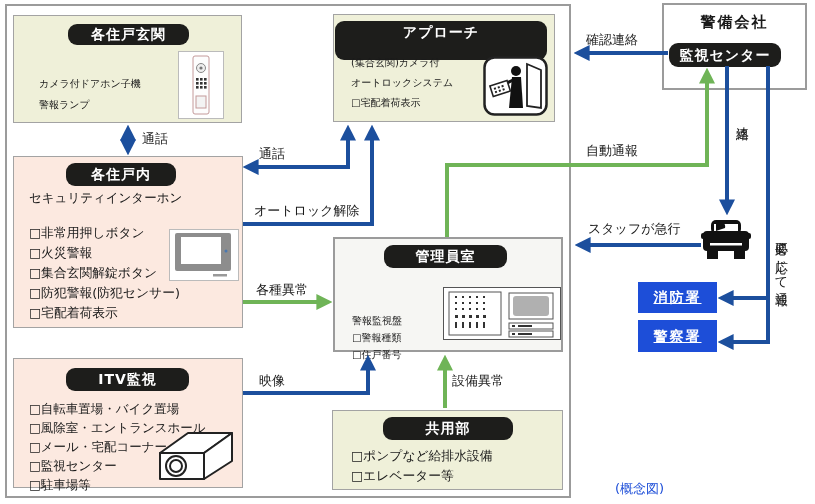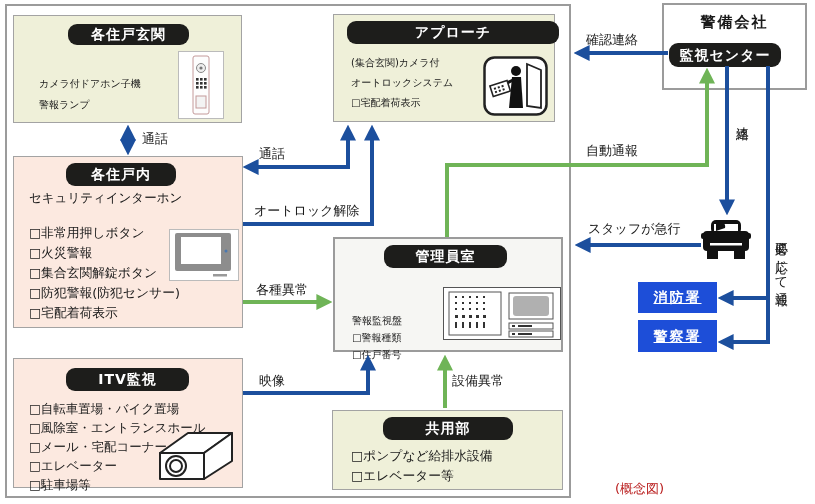--- a/index.html
+++ b/index.html
@@ -23,21 +23,21 @@
   .vtext{writing-mode:vertical-rl;text-orientation:upright;letter-spacing:2px;}
   .graybox{position:absolute;background:#1d4ed8;color:#fff;font-weight:bold;
            font-size:14px;text-align:center;letter-spacing:2px;text-decoration:underline;}
   .company{position:absolute;left:662px;top:3px;width:145px;height:87px;
            background:#fff;border:2px solid #9b9b9b;box-sizing:border-box;}
   .company .ctitle{position:absolute;left:0;top:8px;width:100%;text-align:center;
            font-size:15px;font-weight:bold;letter-spacing:2px;}
   .company .cbar{left:5px;top:38px;width:112px;height:24px;line-height:24px;}
   .overlay{position:absolute;left:0;top:0;width:815px;height:504px;pointer-events:none;}
   .illus{position:absolute;}
-  .caption{position:absolute;left:615px;top:480px;font-size:13px;color:#b91c1c;}
+  .caption{position:absolute;left:615px;top:480px;font-size:13px;color:#1d4ed8;}
 </style>
 </head>
 <body>
 
 <div class="page">
 
   <div class="frame"></div>
 
   <div class="box cream" style="left:13px;top:15px;width:229px;height:108px;">
     <div class="bar" style="left:54px;top:8px;width:121px;height:21px;line-height:21px;">各住戸玄関</div>
@@ -85,36 +85,36 @@
       <rect x="44" y="45" width="14" height="2.5" fill="#999"></rect>
     </svg>
   </div>
 
   <div class="box pink" style="left:13px;top:358px;width:230px;height:130px;">
     <div class="bar" style="left:52px;top:9px;width:123px;height:23px;line-height:23px;">ITV監視</div>
     <div class="items tight" style="left:15px;top:40px;font-size:12.5px;">
       <div>□自転車置場・バイク置場</div>
       <div>□風除室・エントランスホール</div>
       <div>□メール・宅配コーナー</div>
-      <div>□エレベーター</div>
+      <div>□監視センター</div>
       <div>□駐車場等</div>
     </div>
     <svg class="illus" style="left:138px;top:68px;" width="88" height="58" viewBox="0 0 88 58">
       <g stroke="#222" stroke-width="2" fill="#fff" stroke-linejoin="round">
         <polygon points="8,26 52,26 52,52 8,52"></polygon>
         <polygon points="8,26 36,6 80,6 52,26"></polygon>
         <polygon points="52,26 80,6 80,34 52,52"></polygon>
         <circle cx="24" cy="39" r="10"></circle>
         <circle cx="24" cy="39" r="6"></circle>
       </g>
     </svg>
   </div>
 
   <div class="box cream" style="left:333px;top:14px;width:222px;height:108px;">
-    <div class="bar" style="left:13px;top:6px;width:212px;height:23px;line-height:23px;">アプローチ</div>
+    <div class="bar" style="left:1px;top:6px;width:212px;height:39px;line-height:23px;">アプローチ</div>
     <div class="txt" style="left:17px;top:38px;line-height:20px;">
       <div>(集合玄関)カメラ付</div>
       <div>オートロックシステム</div>
       <div>□宅配着荷表示</div>
     </div>
     <svg class="illus" style="left:149px;top:41px;" width="65" height="60" viewBox="0 0 65 60">
       <rect x="1.5" y="1.5" width="62" height="57" rx="10" fill="#fff" stroke="#222" stroke-width="2.5"></rect>
       <g stroke="#222" stroke-width="1.8" fill="#fff">
         <path d="M44,8 L58,14 L58,52 L44,50 Z"></path>
       </g>

